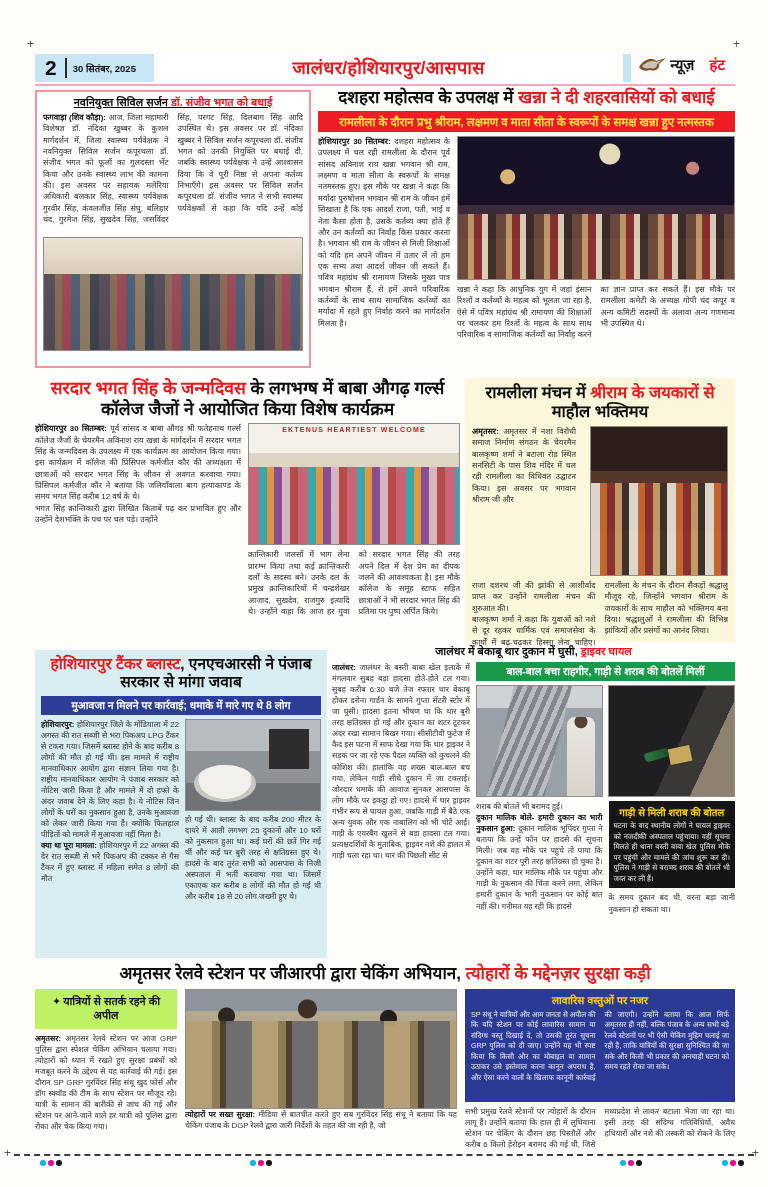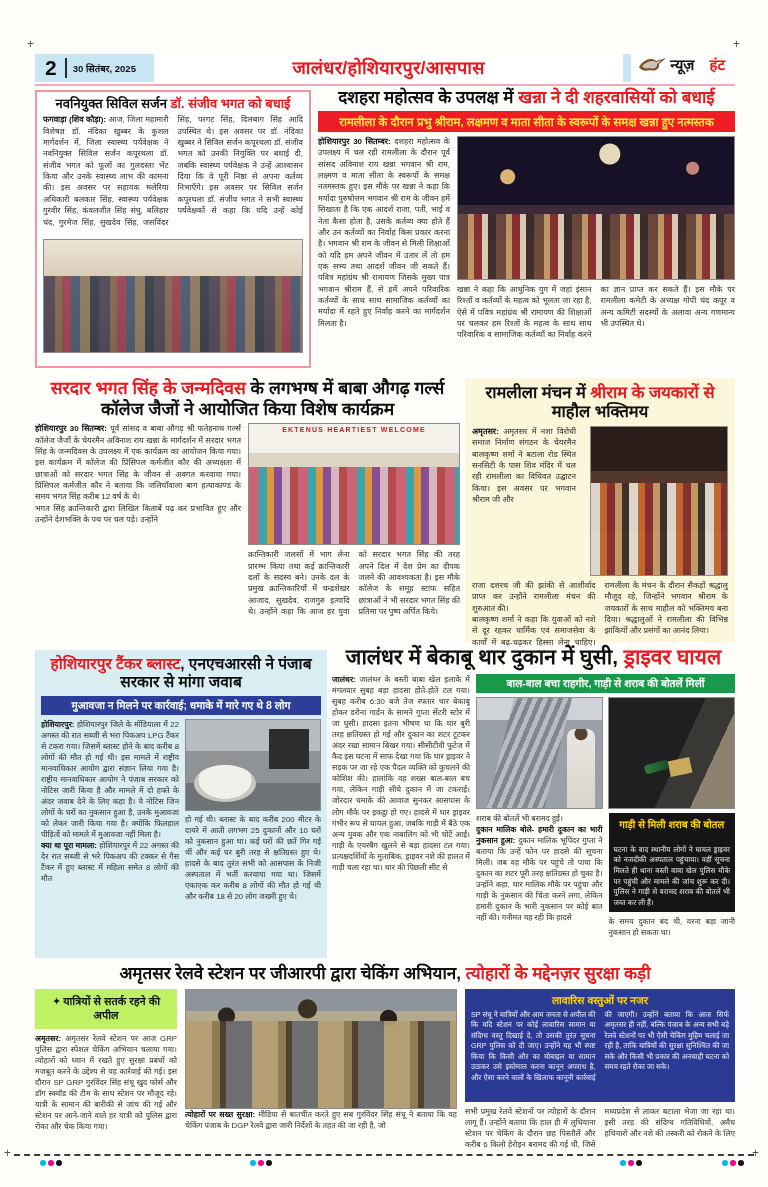--- a/index.html
+++ b/index.html
@@ -64,21 +64,21 @@
     background:linear-gradient(#1d4d2a,#2f7a40);transform:rotate(75deg);}
   .ph-police{height:118px;background:linear-gradient(180deg,#8e949b 0 18%,#b3a98e 18%);}
   .ph-police::before{content:"";position:absolute;inset:0;
     background:radial-gradient(circle at 15% 22%,#2c2620 0 8px,transparent 9px),
                radial-gradient(circle at 45% 16%,#3c2f24 0 9px,transparent 10px),
                radial-gradient(circle at 75% 24%,#241f1a 0 8px,transparent 9px);}
   .ph-police::after{content:"";position:absolute;left:0;right:0;bottom:0;height:74%;opacity:.95;
     background:repeating-linear-gradient(90deg,#b59e72 0 26px,#8d7a52 26px 34px,#4a3b2c 34px 40px,#6b6b6e 40px 66px);}
   
   .a1{left:35px;top:90px;width:276px;height:278px;border:2px solid #ef96a0;padding:4px 6px;background:#fff;}
-  .a1 .ttl{font-size:13px;}
+  .a1 .ttl{font-size:11px;text-decoration:underline;}
   .a1 .bodyw{height:122px;overflow:hidden;font-size:8px;margin-top:3px;}
   
   .a2{left:318px;top:88px;width:417px;height:284px;}
   .a2 .ttl{font-size:17px;}
   .a2 .row{display:flex;gap:7px;margin-top:4px;}
   .a2 .colL{width:132px;flex:none;font-size:8px;height:212px;overflow:hidden;}
   .a2 .colR{flex:1;min-width:0;}
   .a2 .cols2{margin-top:4px;font-size:8px;height:62px;overflow:hidden;}
   
   .a3{left:35px;top:378px;width:425px;height:264px;}
@@ -96,31 +96,31 @@
   .a4 .cols2{margin-top:4px;font-size:8px;height:80px;overflow:hidden;}
   
   .a5{left:35px;top:650px;width:292px;height:308px;background:#d9eef3;padding:5px 6px;}
   .a5 .ttl{font-size:15.5px;}
   .a5 .row{display:flex;gap:6px;margin-top:4px;}
   .a5 .colA{width:138px;flex:none;font-size:7.8px;height:228px;overflow:hidden;}
   .a5 .colB{flex:1;min-width:0;}
   .a5 .colB .txt{font-size:7.8px;height:132px;overflow:hidden;margin-top:3px;}
   
   .a6{left:332px;top:645px;width:403px;height:313px;}
-  .a6 .ttl{font-size:21px;}
+  .a6 .ttl{font-size:11px;}
   .a6 .row{display:flex;gap:6px;margin-top:4px;}
   .a6 .col1{width:138px;flex:none;font-size:7.8px;height:272px;overflow:hidden;}
   .a6 .rwrap{flex:1;min-width:0;}
   .a6 .phrow{display:flex;gap:5px;margin-top:4px;}
   .a6 .phrow .ph{flex:1;}
   .a6 .botrow{display:flex;gap:6px;margin-top:4px;}
   .a6 .colm{flex:1;min-width:0;font-size:7.8px;height:138px;overflow:hidden;}
   .a6 .colr{flex:1;min-width:0;}
   .blackbox{background:#151515;padding:4px 5px;}
-  .bbt{color:#ffd200;font-weight:bold;font-size:10px;text-align:center;margin-bottom:14px;}
+  .bbt{color:#ffd200;font-weight:bold;font-size:10px;text-align:center;margin-bottom:2px;}
   .bbx{color:#ededed;font-size:7.3px;line-height:1.45;}
   .a6 .tail{font-size:7.8px;margin-top:4px;}
   
   .a7{left:35px;top:964px;width:700px;height:184px;}
   .a7 .ttl{font-size:17px;}
   .a7 .row{display:flex;gap:8px;margin-top:5px;}
   .a7 .c1{width:142px;flex:none;}
   .pinkbox{background:#bef264;font-weight:bold;font-size:11px;text-align:center;
            padding:6px 4px;margin-bottom:4px;line-height:1.25;color:#151515;}
   .star{margin-right:2px;}

